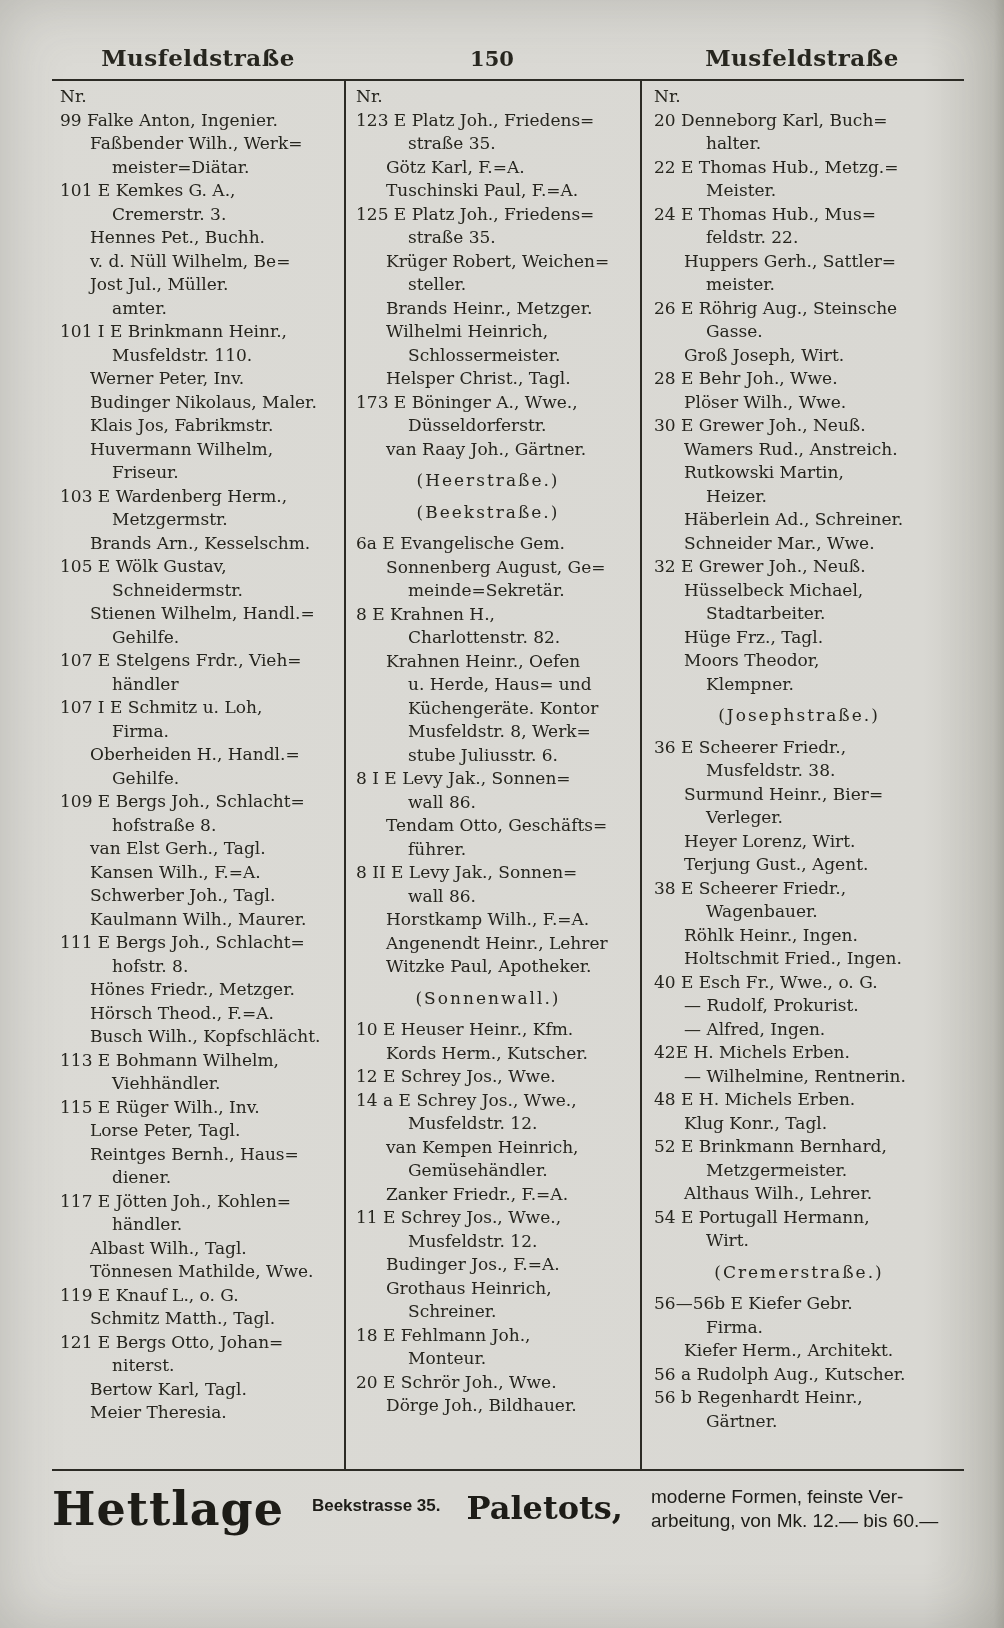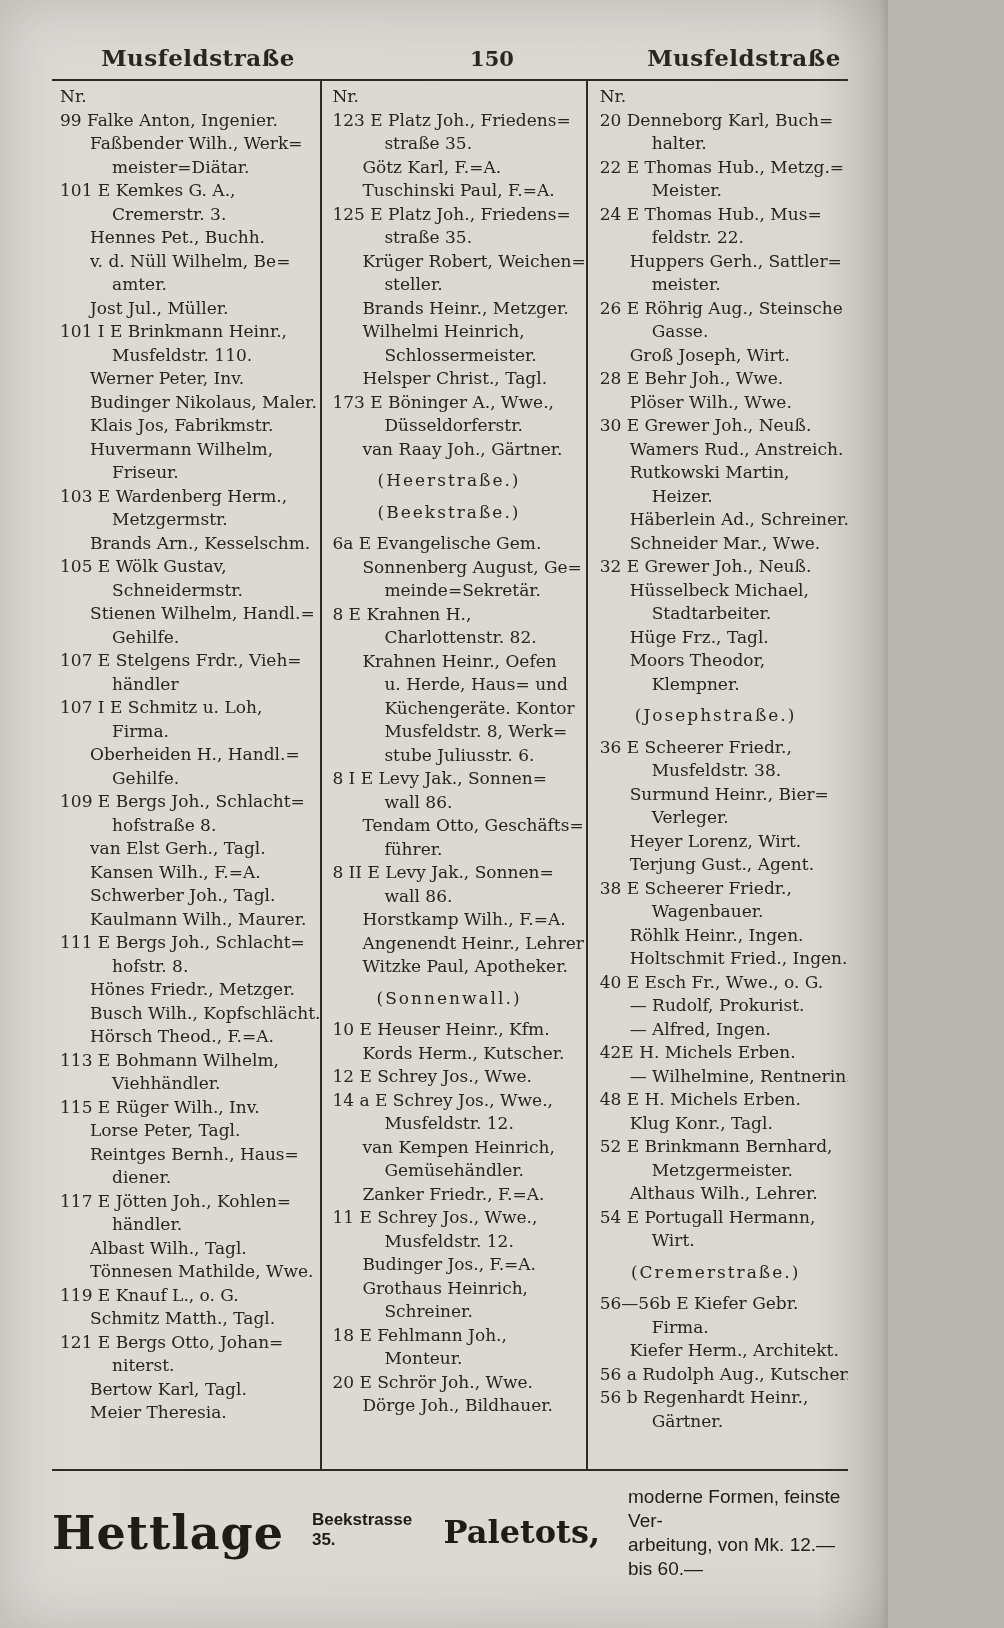--- a/index.html
+++ b/index.html
@@ -3,21 +3,21 @@
 <meta charset="utf-8">
 <style>
   html, body { margin: 0; padding: 0; }
   body {
     width: 1004px; height: 1628px;
     background: #b8b7b0;
     font-family: "DejaVu Serif", serif;
   }
   .page {
     position: relative;
-    width: 888px; height: 1628px;
+    width: 1004px; height: 1628px;
     background: linear-gradient(90deg, #dbdad5 0%, #d9d8d3 92%, #c6c5be 99%, #b5b4ac 100%),
                 #d9d8d3;
     color: #27261f;
     overflow: hidden;
     box-shadow: inset 0 0 60px rgba(80,78,70,0.25);
   }
   
   .header {
     display: flex;
     align-items: baseline;
@@ -111,22 +111,22 @@
   <div class="content">
     <div class="col c1">
         <div class="ln n">Nr.</div>
         <div class="ln n">99 Falke Anton, Ingenier.</div>
         <div class="ln s">Faßbender Wilh., Werk=</div>
         <div class="ln c">meister=Diätar.</div>
         <div class="ln n">101 E Kemkes G. A.,</div>
         <div class="ln c">Cremerstr. 3.</div>
         <div class="ln s">Hennes Pet., Buchh.</div>
         <div class="ln s">v. d. Nüll Wilhelm, Be=</div>
+        <div class="ln s">Jost Jul., Müller.</div>
         <div class="ln c">amter.</div>
-        <div class="ln s">Jost Jul., Müller.</div>
         <div class="ln n">101 I E Brinkmann Heinr.,</div>
         <div class="ln c">Musfeldstr. 110.</div>
         <div class="ln s">Werner Peter, Inv.</div>
         <div class="ln s">Budinger Nikolaus, Maler.</div>
         <div class="ln s">Klais Jos, Fabrikmstr.</div>
         <div class="ln s">Huvermann Wilhelm,</div>
         <div class="ln c">Friseur.</div>
         <div class="ln n">103 E Wardenberg Herm.,</div>
         <div class="ln c">Metzgermstr.</div>
         <div class="ln s">Brands Arn., Kesselschm.</div>
@@ -142,22 +142,22 @@
         <div class="ln c">Gehilfe.</div>
         <div class="ln n">109 E Bergs Joh., Schlacht=</div>
         <div class="ln c">hofstraße 8.</div>
         <div class="ln s">van Elst Gerh., Tagl.</div>
         <div class="ln s">Kansen Wilh., F.=A.</div>
         <div class="ln s">Schwerber Joh., Tagl.</div>
         <div class="ln s">Kaulmann Wilh., Maurer.</div>
         <div class="ln n">111 E Bergs Joh., Schlacht=</div>
         <div class="ln c">hofstr. 8.</div>
         <div class="ln s">Hönes Friedr., Metzger.</div>
+        <div class="ln s">Hörsch Theod., F.=A.</div>
         <div class="ln s">Busch Wilh., Kopfschlächt.</div>
-        <div class="ln s">Hörsch Theod., F.=A.</div>
         <div class="ln n">113 E Bohmann Wilhelm,</div>
         <div class="ln c">Viehhändler.</div>
         <div class="ln n">115 E Rüger Wilh., Inv.</div>
         <div class="ln s">Lorse Peter, Tagl.</div>
         <div class="ln s">Reintges Bernh., Haus=</div>
         <div class="ln c">diener.</div>
         <div class="ln n">117 E Jötten Joh., Kohlen=</div>
         <div class="ln c">händler.</div>
         <div class="ln s">Albast Wilh., Tagl.</div>
         <div class="ln s">Tönnesen Mathilde, Wwe.</div>

